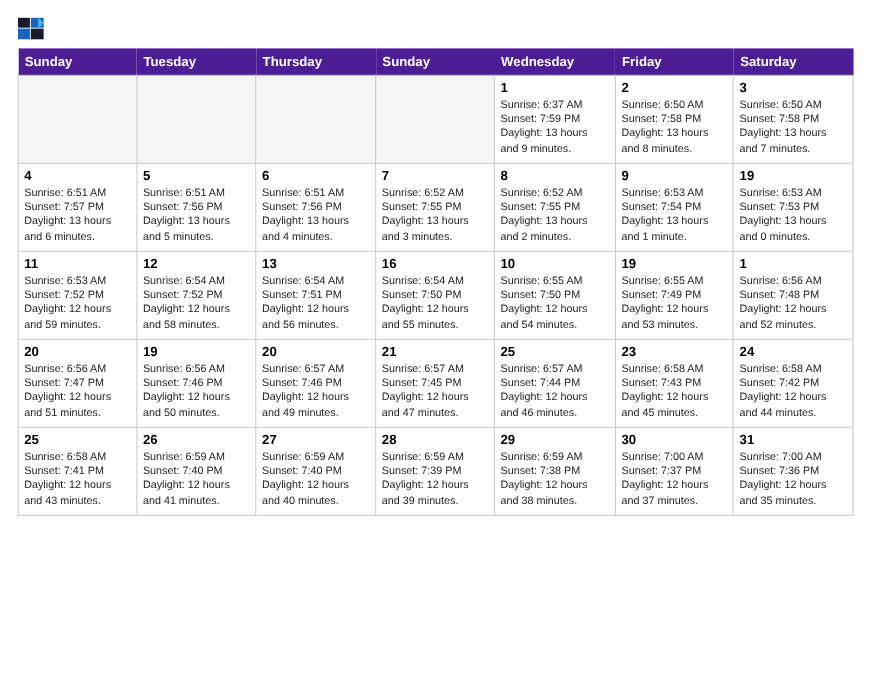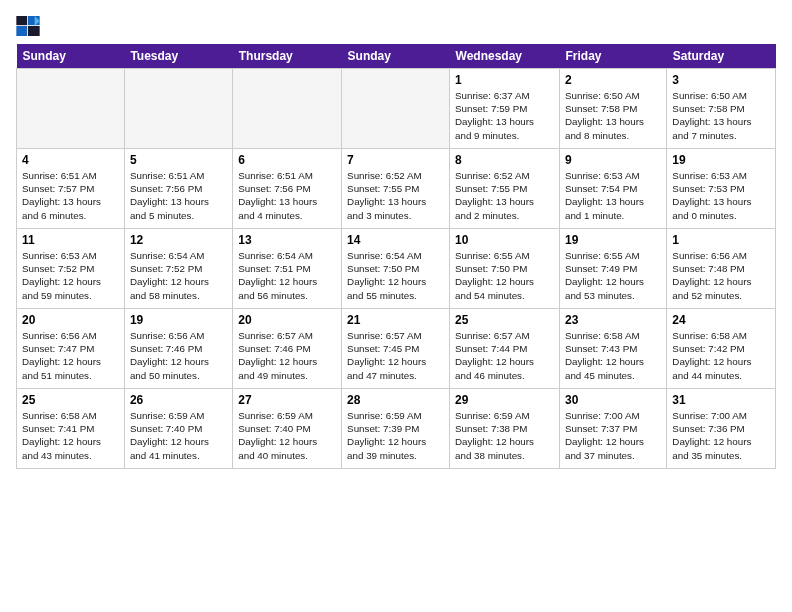--- a/index.html
+++ b/index.html
@@ -214,21 +214,21 @@
 and 58 minutes.</div>
         </td>
         <td>
           <span class="day-number">13</span>
           <div class="day-info" style="white-space: pre-line;">Sunrise: 6:54 AM
 Sunset: 7:51 PM
 Daylight: 12 hours
 and 56 minutes.</div>
         </td>
         <td>
-          <span class="day-number">14</span>
+          <span class="day-number">16</span>
           <div class="day-info" style="white-space: pre-line;">Sunrise: 6:54 AM
 Sunset: 7:50 PM
 Daylight: 12 hours
 and 55 minutes.</div>
         </td>
         <td>
           <span class="day-number">10</span>
           <div class="day-info" style="white-space: pre-line;">Sunrise: 6:55 AM
 Sunset: 7:50 PM
 Daylight: 12 hours

